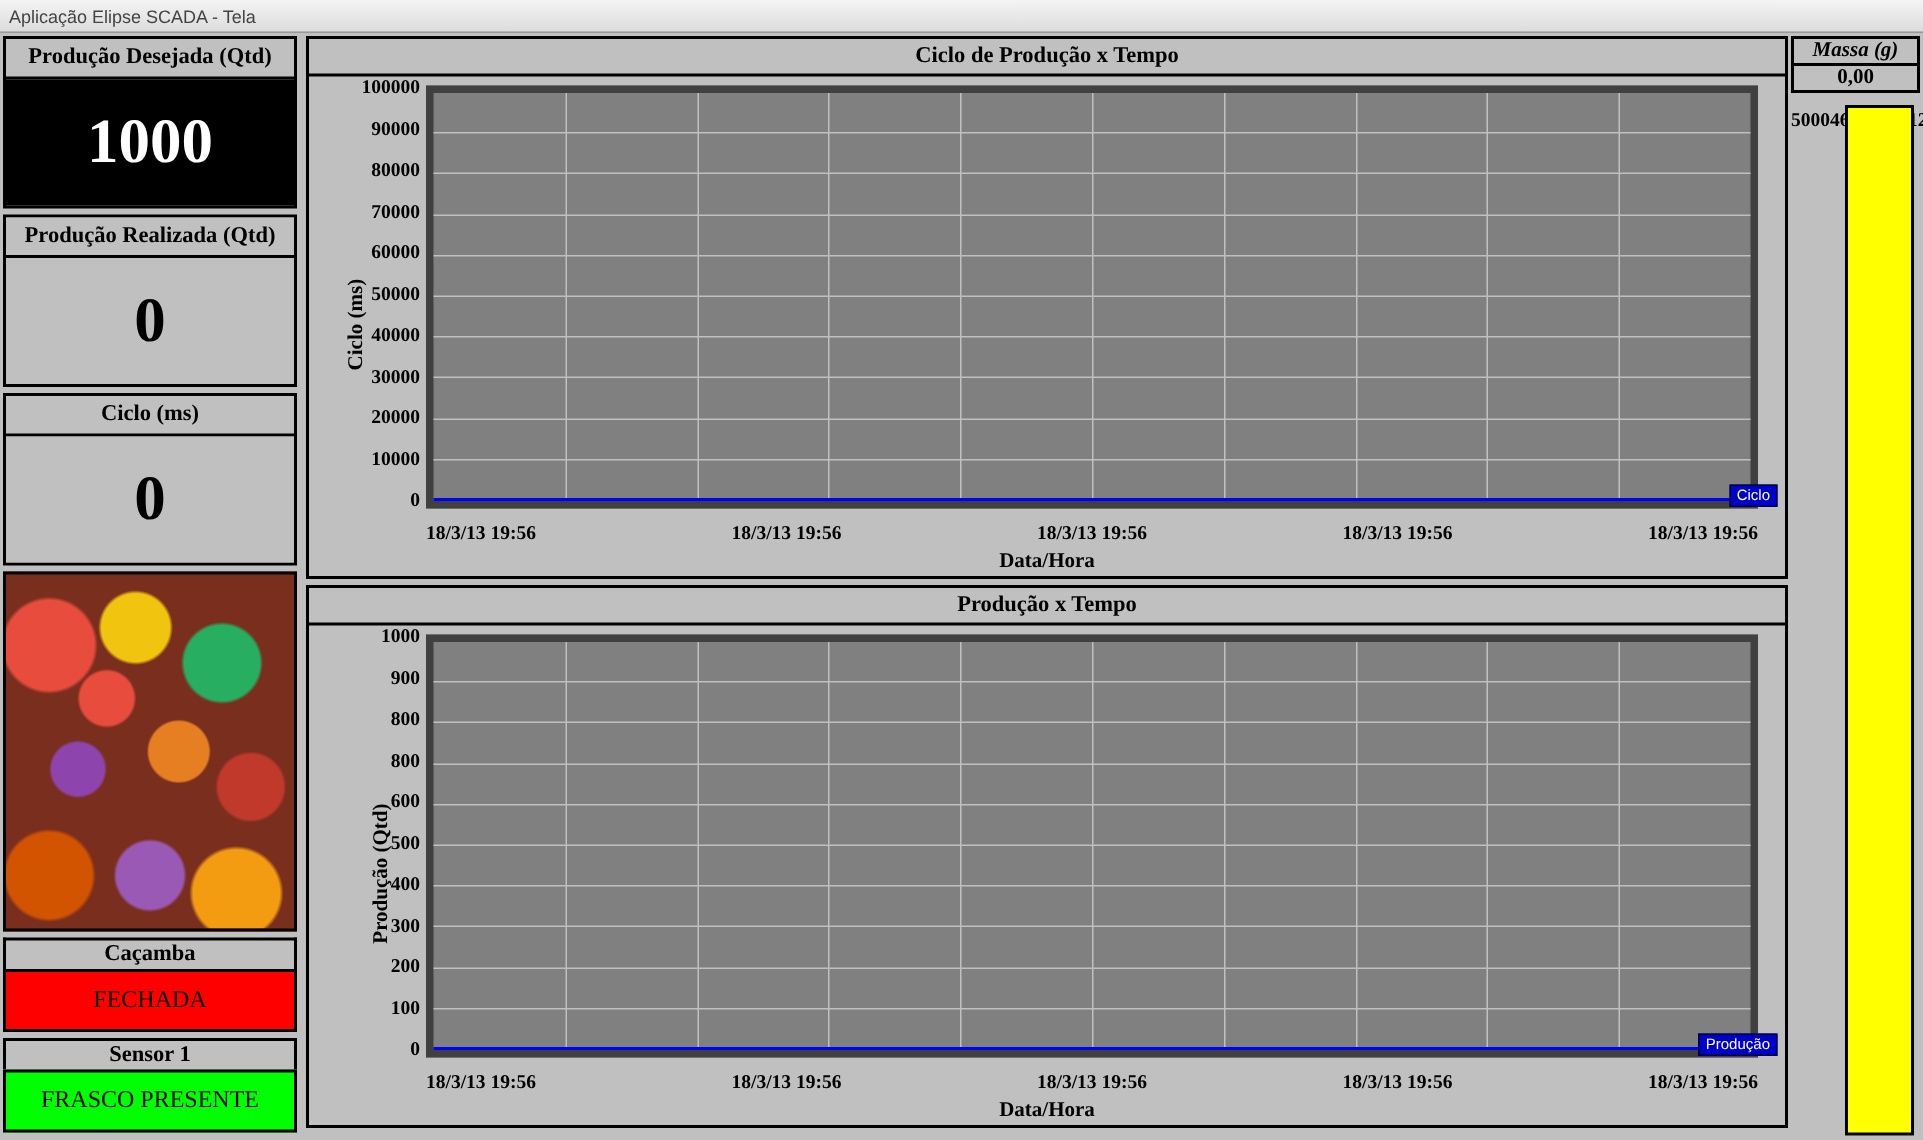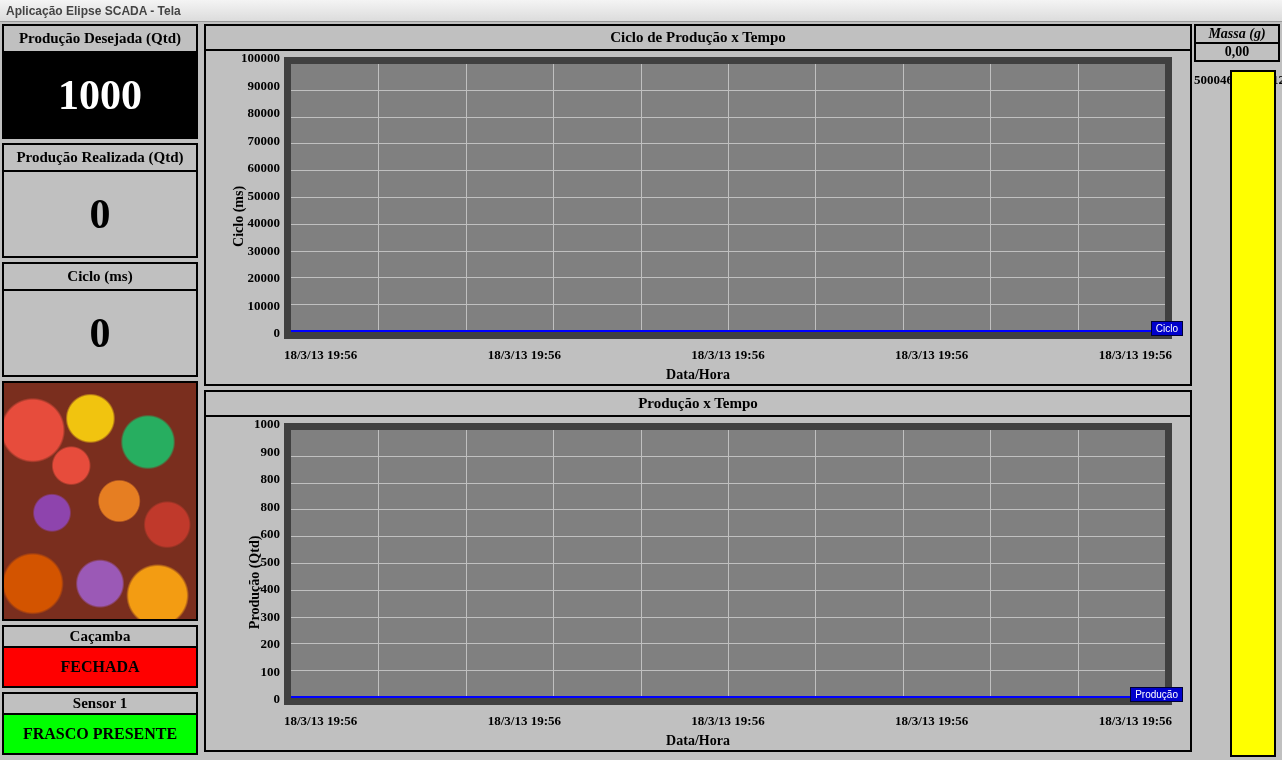--- a/index.html
+++ b/index.html
@@ -13,21 +13,20 @@
 }
 .titlebar {
   height: 22px;
   background: linear-gradient(to bottom, #f4f4f4, #dcdcdc);
   border-bottom: 1px solid #999;
   padding-left: 6px;
   font-family: "Segoe UI", Tahoma, sans-serif;
   font-size: 12px;
   line-height: 22px;
   color: #444;
-  font-weight: bold;
 }
 .content {
   display: flex;
   height: 743px;
 }
 .left-col {
   width: 200px;
   display: flex;
   flex-direction: column;
 }
@@ -93,21 +92,21 @@
   font-weight: bold;
   font-size: 15px;
   border: 2px solid #000;
   border-bottom: none;
   margin: 2px 2px 0 2px;
   background: #c0c0c0;
   padding: 1px 0;
 }
 .status-value {
   text-align: center;
-  font-weight: bold;
+  font-weight: normal;
   font-size: 16px;
   border: 2px solid #000;
   margin: 0 2px 2px 2px;
   padding: 10px 4px;
 }
 .red { background: #ff0000; }
 .green { background: #00ff00; }
 
 .chart-panel {
   border: 2px solid #000;
@@ -160,21 +159,21 @@
   font-size: 13px;
 }
 .chart-yaxis span { line-height: 1; margin-top: -6px;}
 .chart-plot {
   position: absolute;
   left: 78px;
   right: 18px;
   top: 6px;
   bottom: 46px;
   background: #808080;
-  border: 7px solid #404040;
+  border: 5px solid #404040;
 }
 .chart-plot .gridline-v { position:absolute; top:0; bottom:0; width:1px; background:#c0c0c0; }
 .chart-plot .gridline-h { position:absolute; left:0; right:0; height:1px; background:#c0c0c0; }
 .chart-plot .baseline { position:absolute; left:0; right:0; bottom:0; height:2px; background:#0000ff; }
 .chart-series-tag {
   position:absolute;
   right:-18px;
   bottom:-4px;
   background:#0000cc;
   color:#fff;

